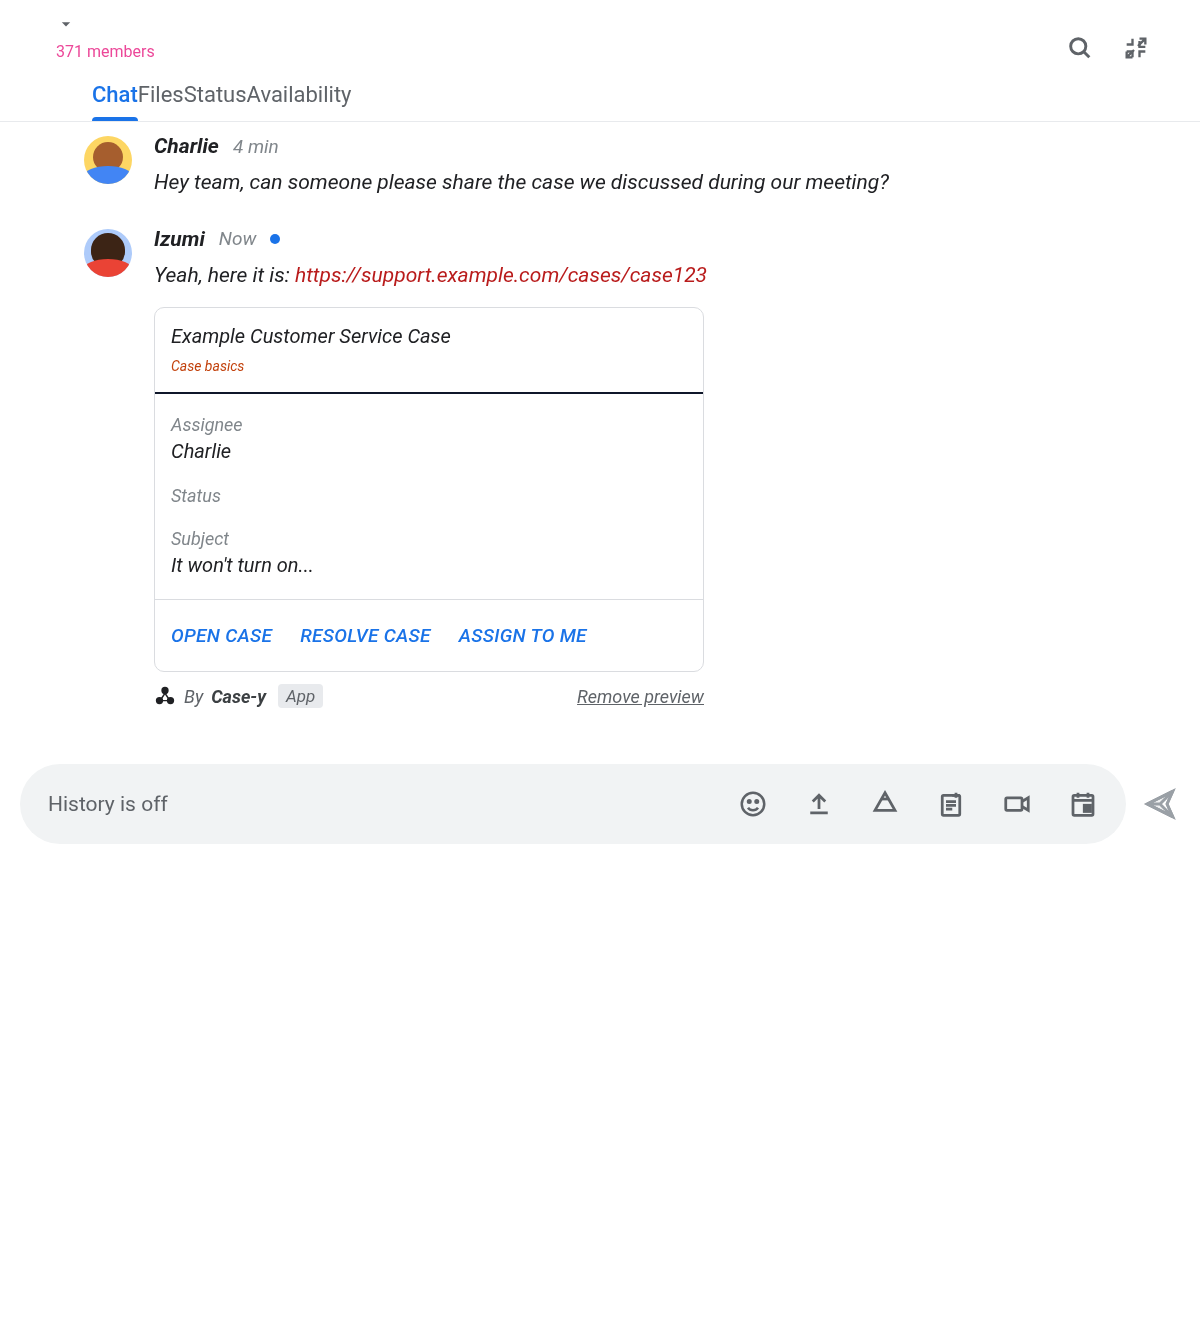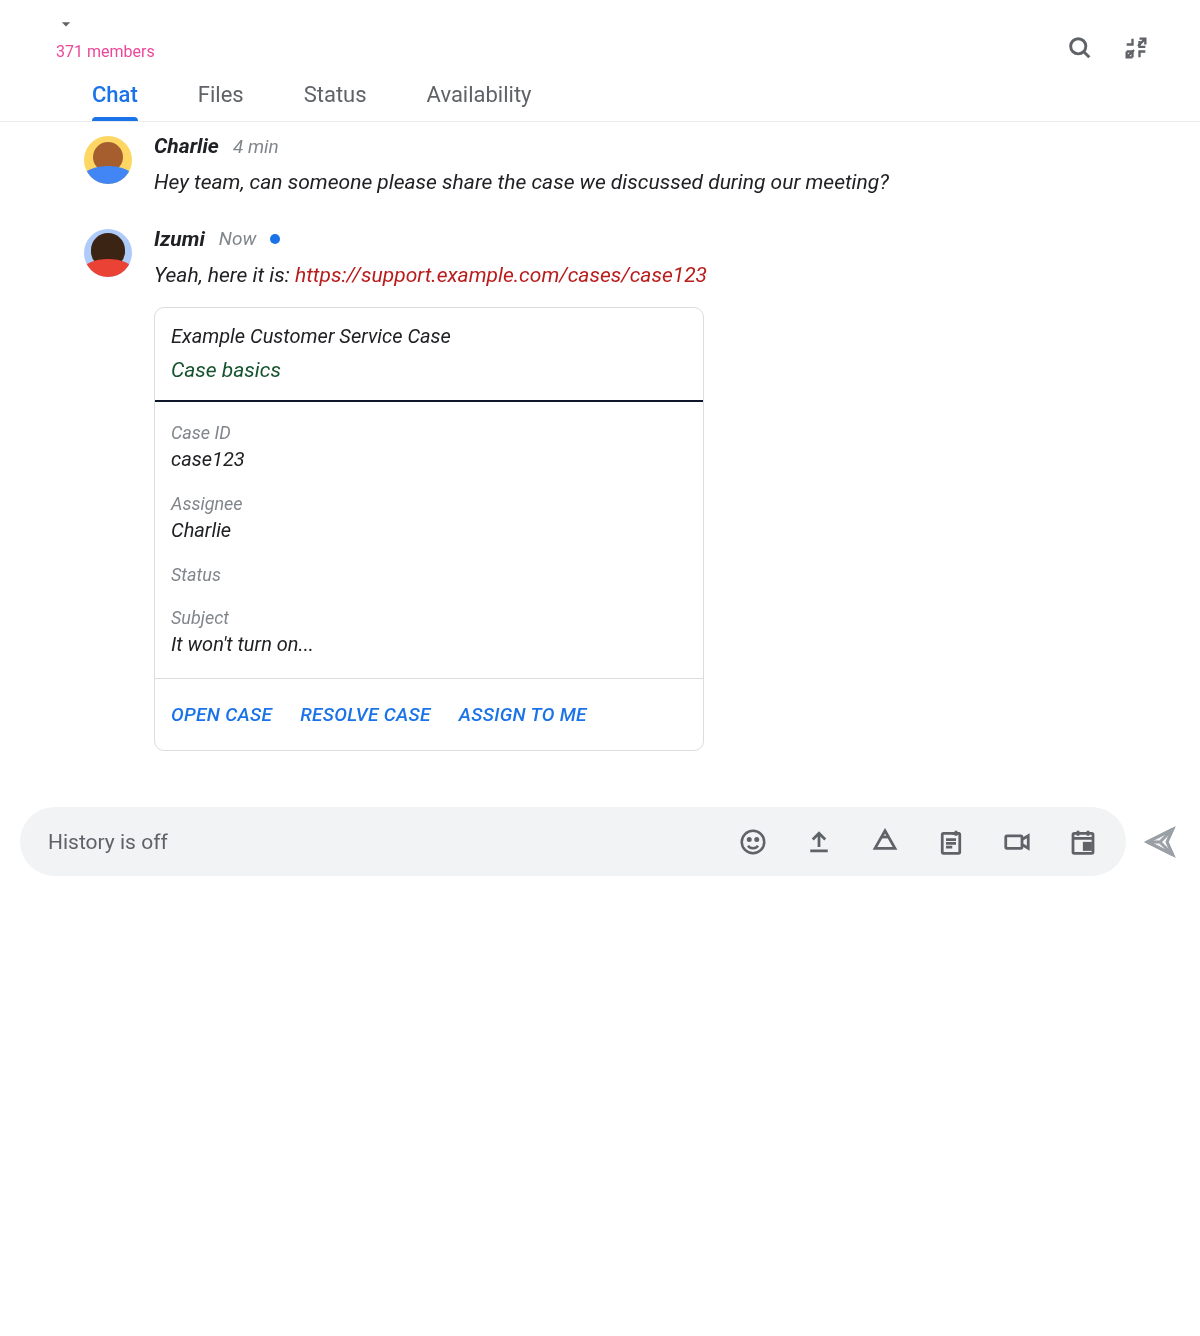--- a/index.html
+++ b/index.html
@@ -15,21 +15,21 @@
       align-items: flex-start;
       justify-content: space-between;
     }
     .header-left { flex: 1; }
     .title-row { display: flex; align-items: center; gap: 14px; }
     .space-title { font-size: 28px; font-weight: 500; color: #202124; }
     .chevron-down { color: #5f6368; }
     .member-count { font-size: 16px; color: #ec4899; margin-top: 4px; }
     .header-icons { display: flex; gap: 28px; align-items: center; padding-top: 20px; padding-right: 10px; }
     .header-icon { width: 28px; height: 28px; display: flex; align-items: center; justify-content: center; cursor: pointer; color: #5f6368; }
-    .tabs { display: flex; gap: 60px; padding: 20px 0 0 92px; border-bottom: 1px solid #e8eaed; }
+    .tabs { display: flex; padding: 20px 0 0 92px; border-bottom: 1px solid #e8eaed; }
     .tab { font-size: 22px; color: #5f6368; padding-bottom: 14px; cursor: pointer; position: relative; }
     .tab.active { color: #1a73e8; font-weight: 500; }
     .tab.active::after { content: ''; position: absolute; bottom: 0; left: 0; right: 0; height: 4px; background: #1a73e8; border-radius: 4px 4px 0 0; }
     .messages { padding: 12px 56px 20px 84px; }
     .message { display: flex; gap: 22px; margin-bottom: 28px; }
     .avatar { width: 48px; height: 48px; border-radius: 50%; flex-shrink: 0; margin-top: 2px; }
     .avatar.charlie { background: #fdd663; position: relative; overflow: hidden; }
     .avatar.charlie::before { content:''; position:absolute; width:30px; height:30px; background:#a65e2e; border-radius:50%; top:6px; left:9px; }
     .avatar.charlie::after { content:''; position:absolute; width:48px; height:20px; background:#4285f4; bottom:-2px; left:0; border-radius:50% 50% 0 0; }
     .avatar.izumi { background: #aecbfa; position: relative; overflow: hidden; }
@@ -44,40 +44,40 @@
     .msg-link { color: #b91c1c; text-decoration: none; cursor: pointer; }
     .card {
       margin-top: 16px;
       border: 1px solid #dadce0;
       border-radius: 10px;
       width: 550px;
       overflow: hidden;
     }
     .card-header { padding: 16px 16px 18px; border-bottom: 2px solid #0f172a; }
     .card-title { font-size: 20px; color: #202124; margin-bottom: 10px; }
-    .card-subtitle { font-size: 21px; color: #14532d; }
+    .card-subtitle { font-size: 14px; color: #c2410c; }
     .card-body { padding: 20px 16px 22px; }
     .field { margin-bottom: 22px; }
     .field:last-child { margin-bottom: 0; }
     .field-label { font-size: 18px; color: #80868b; margin-bottom: 4px; }
     .field-value { font-size: 20px; color: #202124; }
     .card-actions { border-top: 1px solid #dadce0; padding: 24px 16px; display: flex; gap: 28px; }
     .card-action { font-size: 19px; font-weight: 500; color: #1a73e8; cursor: pointer; letter-spacing: 0.3px; }
     .attribution { display: flex; align-items: center; justify-content: space-between; width: 550px; margin-top: 12px; }
     .attr-left { display: flex; align-items: center; gap: 8px; font-size: 18px; color: #5f6368; }
     .attr-icon { width: 22px; height: 22px; }
     .attr-app-name { font-weight: 700; color: #3c4043; }
     .app-badge { background: #e8eaed; color: #5f6368; font-size: 17px; padding: 2px 8px; border-radius: 4px; margin-left: 4px; }
     .remove-preview { font-size: 18px; color: #5f6368; text-decoration: underline; cursor: pointer; }
     .composer-row { display: flex; align-items: center; gap: 14px; padding: 8px 20px 20px 20px; }
     .composer {
       flex: 1;
       background: #f1f3f4;
       border-radius: 50px;
-      height: 69px;
+      height: 80px;
       display: flex;
       align-items: center;
       padding: 0 28px;
     }
     .composer-text { flex: 1; font-size: 21px; color: #5f6368; }
     .compose-icons { display: flex; gap: 36px; align-items: center; }
     .compose-icon { width: 30px; height: 30px; display: flex; align-items: center; justify-content: center; color: #5f6368; cursor: pointer; }
     .send-btn { width: 40px; height: 40px; display: flex; align-items: center; justify-content: center; color: #9aa0a6; cursor: pointer; }
   </style>
 </head>
@@ -141,43 +141,55 @@
       <div class="msg-text">
         <span>Yeah, here it is: </span><a class="msg-link">https://support.example.com/cases/case123</a>
       </div>
 
       <div class="card">
         <div class="card-header">
           <div class="card-title">Example Customer Service Case</div>
           <div class="card-subtitle">Case basics</div>
         </div>
         <div class="card-body">
-          <div class="field">
-            <div class="field-label">Case ID</div>
-            <div class="field-value">case123</div>
-          </div>
           <div class="field">
             <div class="field-label">Assignee</div>
             <div class="field-value">Charlie</div>
           </div>
           <div class="field">
             <div class="field-label">Status</div>
           </div>
           <div class="field">
             <div class="field-label">Subject</div>
             <div class="field-value">It won't turn on...</div>
           </div>
         </div>
         <div class="card-actions">
           <span class="card-action">OPEN CASE</span>
           <span class="card-action">RESOLVE CASE</span>
           <span class="card-action">ASSIGN TO ME</span>
         </div>
       </div>
 
+      <div class="attribution">
+        <div class="attr-left">
+          <span class="attr-icon">
+            <svg width="22" height="22" viewBox="0 0 24 24" fill="none" stroke="#202124" stroke-width="2">
+                <circle cx="6" cy="17" r="3" fill="#202124"></circle>
+                <circle cx="18" cy="17" r="3" fill="#202124"></circle>
+                <circle cx="12" cy="6" r="3" fill="#202124"></circle>
+                <path d="M12 9l-4 6M12 9l4 6M8 17h8" stroke-width="1.5"></path>
+              </svg>
+          </span>
+          <span>By</span>
+          <span class="attr-app-name">Case-y</span>
+          <span class="app-badge">App</span>
+        </div>
+        <span class="remove-preview">Remove preview</span>
+      </div>
     </div>
   </div>
 </div>
 
 <div class="composer-row">
   <div class="composer">
     <div class="composer-text">History is off</div>
     <div class="compose-icons">
       <div class="compose-icon">
         <svg width="30" height="30" viewBox="0 0 24 24" fill="none" stroke="currentColor" stroke-width="2">

